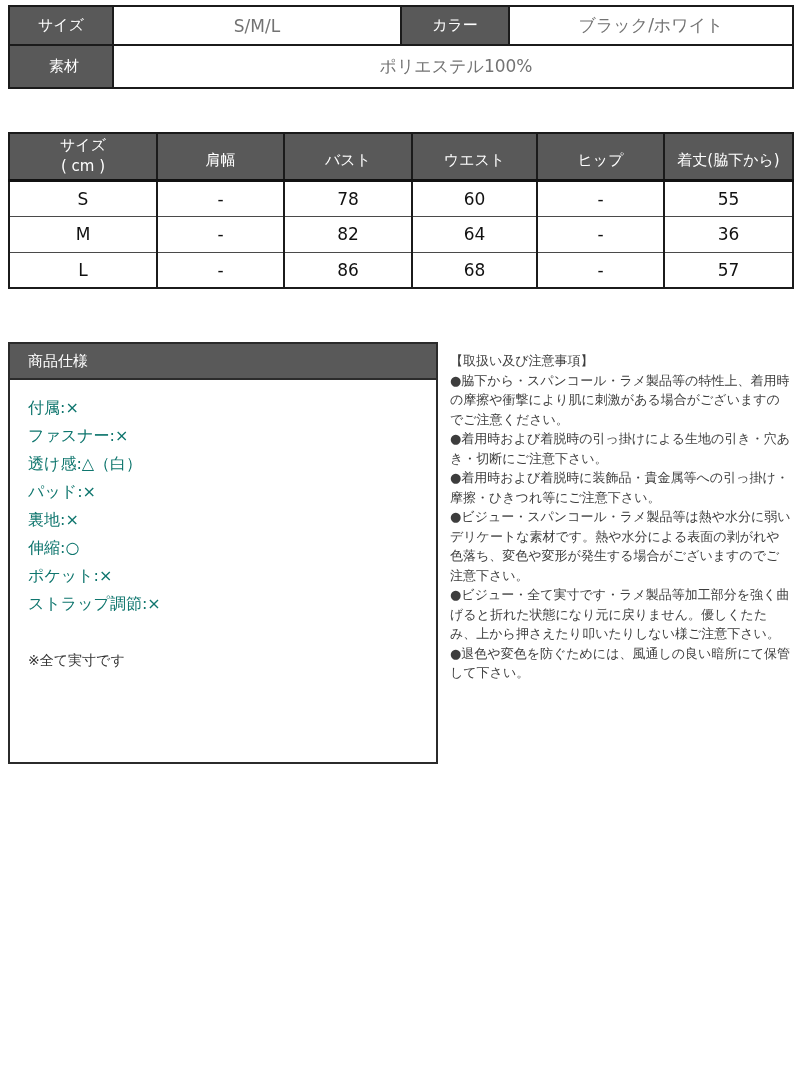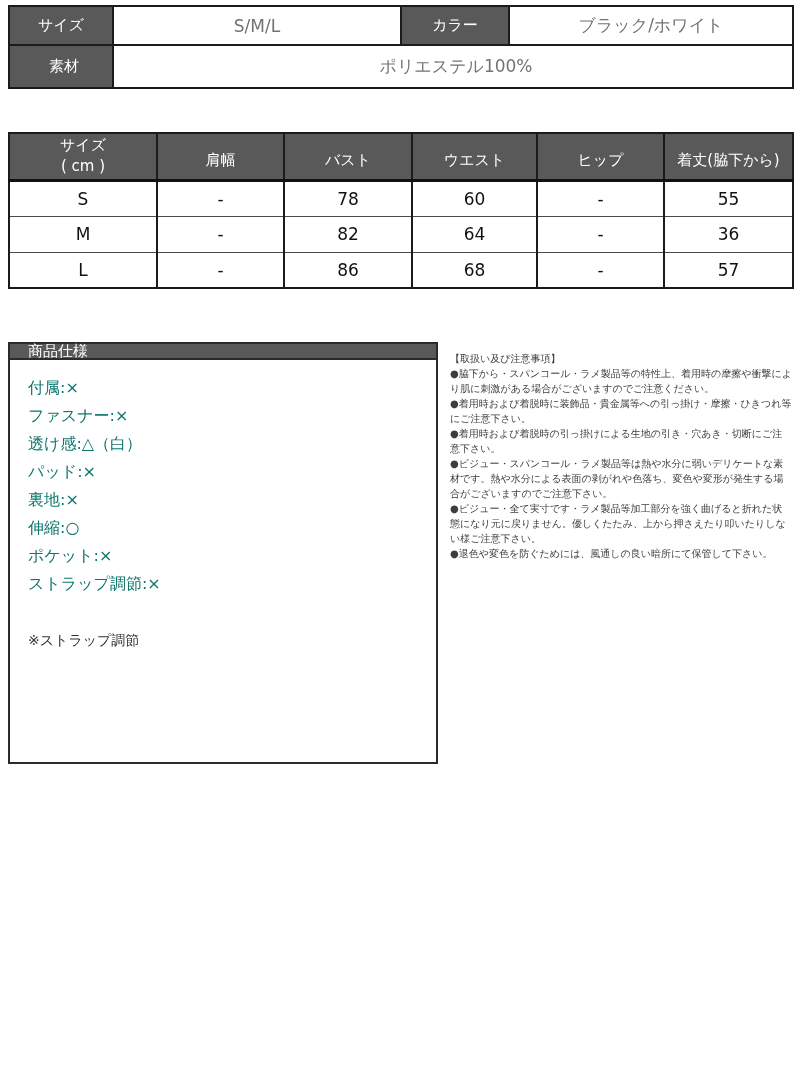--- a/index.html
+++ b/index.html
@@ -38,31 +38,31 @@
   .size-table tbody tr:last-child td { border-bottom: 2px solid #1b1b1b; }
 
   
   .bottom { display: flex; align-items: flex-start; margin-top: 53px; }
 
   .spec-box {
     width: 430px; height: 422px;
     border: 2px solid #2b2b2b; background: #ffffff; flex: none;
   }
   .spec-box-header {
-    height: 16px; background: #595959; color: #ffffff;
+    height: 36px; background: #595959; color: #ffffff;
     display: flex; align-items: center; padding-left: 18px;
     font-size: 15px; border-bottom: 2px solid #2b2b2b;
   }
   .spec-list { list-style: none; padding: 14px 10px 0 18px; }
   .spec-list li { font-size: 16px; line-height: 28px; color: #0f766e; }
   .spec-note { font-size: 14px; color: #333333; padding: 28px 10px 0 18px; line-height: 28px; }
 
   .care {
     margin-left: 12px; width: 346px; padding-top: 9px;
-    font-size: 10px; line-height: 1.5; color: #3d3d3d;
+    font-size: 13px; line-height: 1.5; color: #3d3d3d;
   }
   .care p { margin: 0; }
 </style>
 </head>
 <body>
 
 <div class="page">
 
   <table class="spec-table">
     <colgroup>
@@ -142,27 +142,27 @@
       <ul class="spec-list">
         <li>付属:×</li>
         <li>ファスナー:×</li>
         <li>透け感:△（白）</li>
         <li>パッド:×</li>
         <li>裏地:×</li>
         <li>伸縮:○</li>
         <li>ポケット:×</li>
         <li>ストラップ調節:×</li>
       </ul>
-      <div class="spec-note">※ストラップ調節</div>
+      <div class="spec-note">※全て実寸です</div>
     </div>
 
     <div class="care">
       <p>【取扱い及び注意事項】</p>
       <p>●脇下から・スパンコール・ラメ製品等の特性上、着用時の摩擦や衝撃により肌に刺激がある場合がございますのでご注意ください。</p>
+      <p>●着用時および着脱時の引っ掛けによる生地の引き・穴あき・切断にご注意下さい。</p>
       <p>●着用時および着脱時に装飾品・貴金属等への引っ掛け・摩擦・ひきつれ等にご注意下さい。</p>
-      <p>●着用時および着脱時の引っ掛けによる生地の引き・穴あき・切断にご注意下さい。</p>
       <p>●ビジュー・スパンコール・ラメ製品等は熱や水分に弱いデリケートな素材です。熱や水分による表面の剥がれや色落ち、変色や変形が発生する場合がございますのでご注意下さい。</p>
       <p>●ビジュー・全て実寸です・ラメ製品等加工部分を強く曲げると折れた状態になり元に戻りません。優しくたたみ、上から押さえたり叩いたりしない様ご注意下さい。</p>
       <p>●退色や変色を防ぐためには、風通しの良い暗所にて保管して下さい。</p>
     </div>
 
   </div>
 </div>
 
 </body></html>

